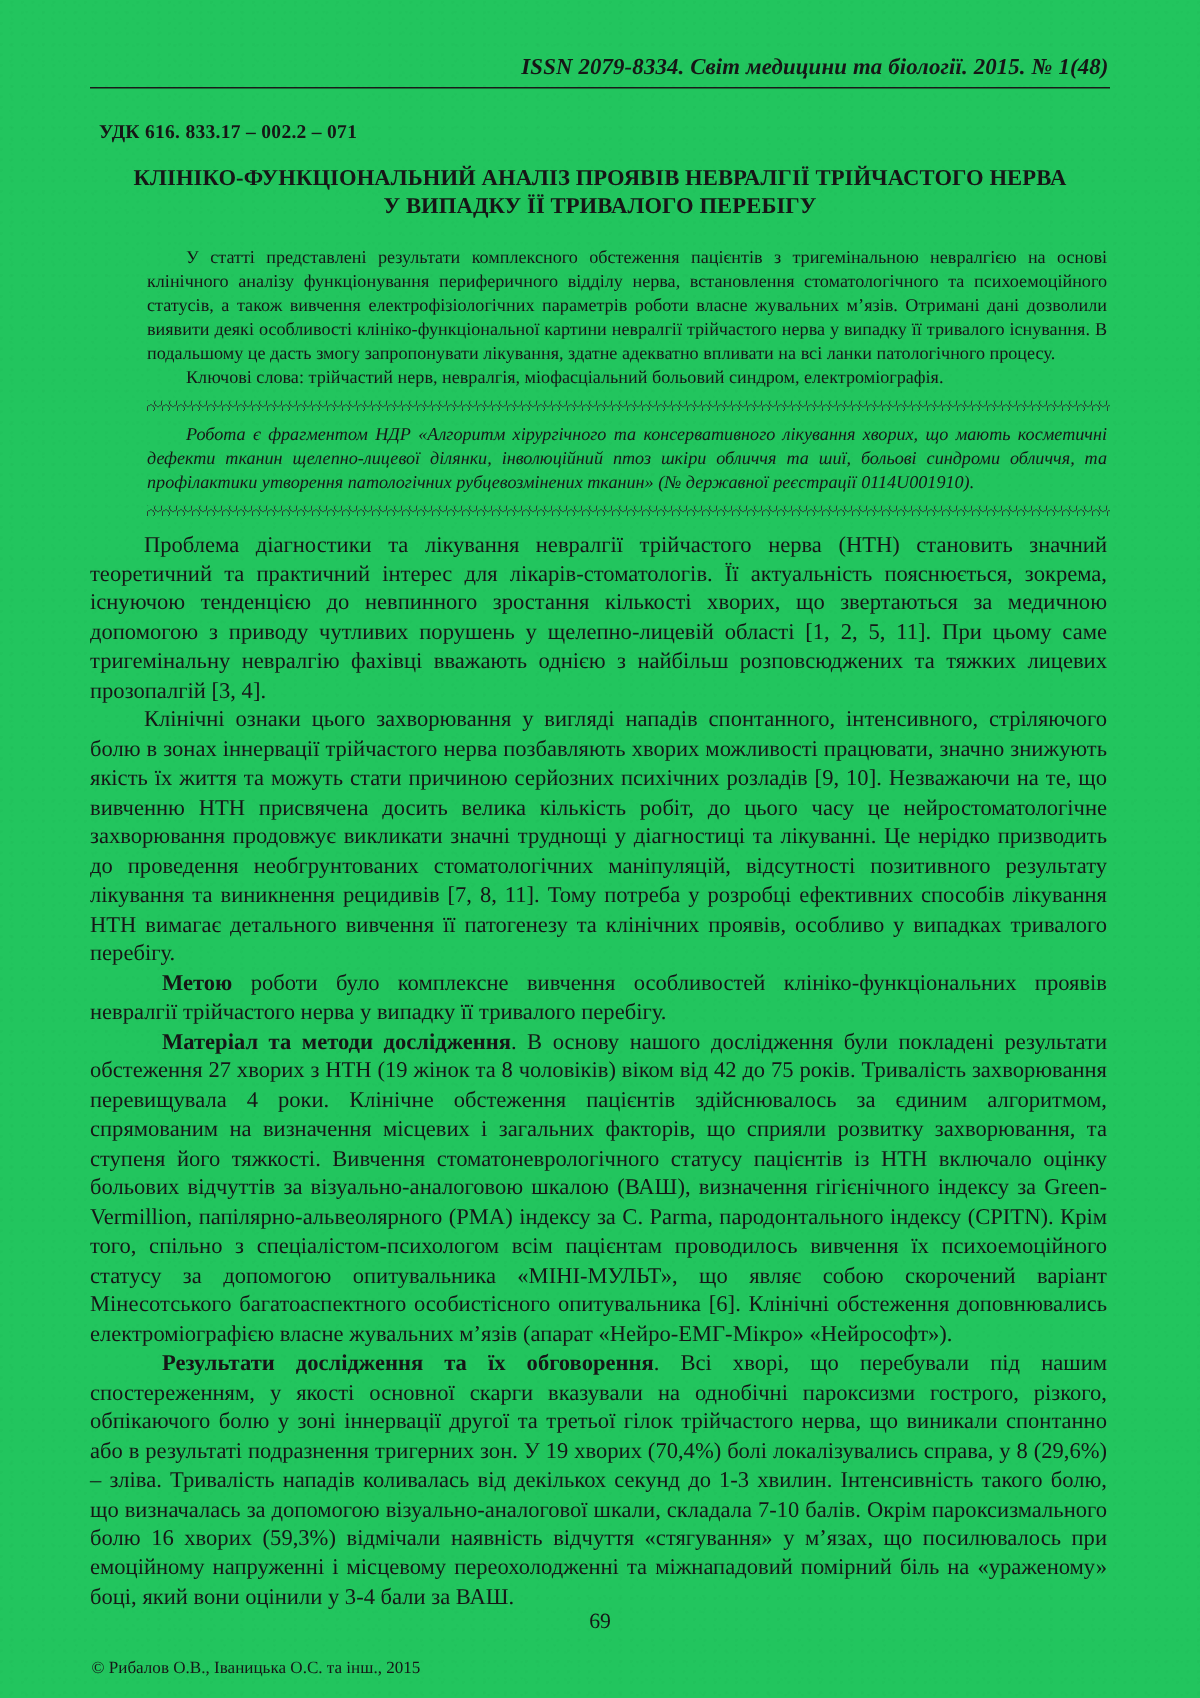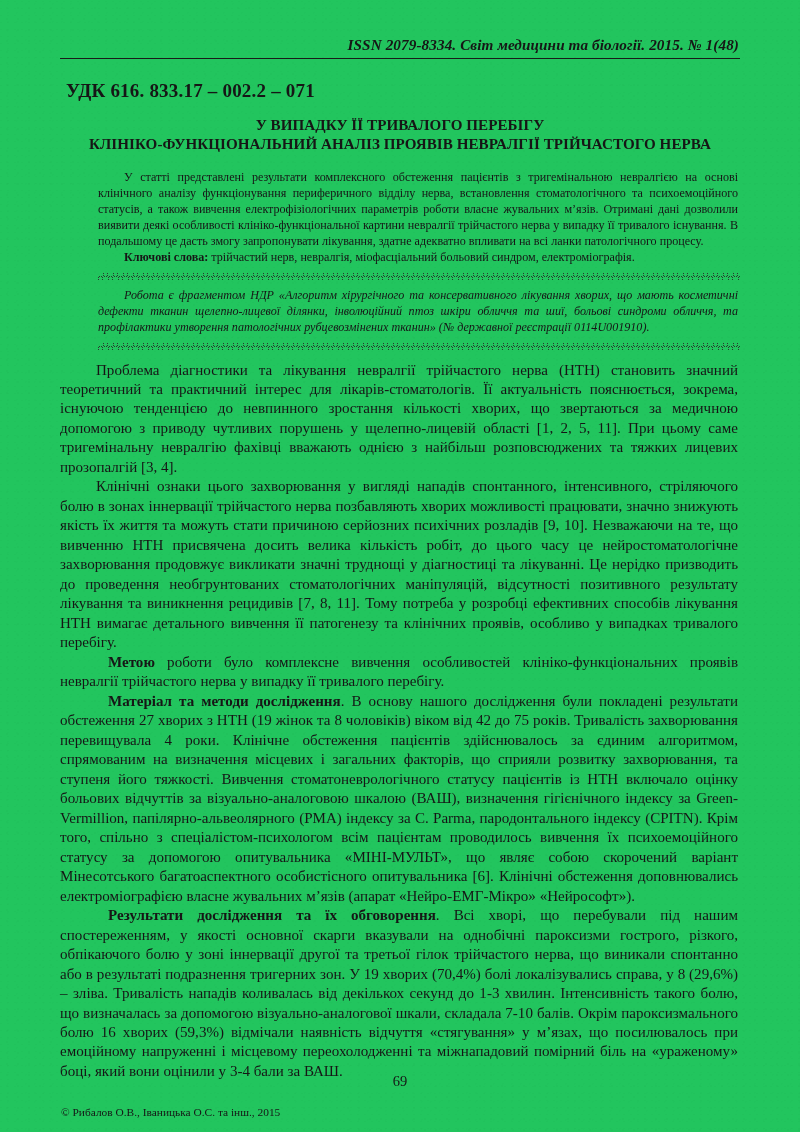--- a/index.html
+++ b/index.html
@@ -54,21 +54,21 @@
   }
   .runhead-rule {
     border-bottom: 1.6px solid #1a1a1a;
     margin-top: 4px;
     margin-bottom: 0;
   }
 
   
   .udc {
     font-weight: bold;
-    font-size: 19px;
+    font-size: 13px;
     margin-top: 21px;
     margin-left: 6px;
     letter-spacing: .2px;
   }
 
   
   .authors-band {
     margin-top: 13px;
     padding: 4px 0 4px 0;
     text-align: center;
@@ -104,21 +104,21 @@
   .abstract {
     margin-top: 15px;
     font-size: 12.1px;
     line-height: 1.315;
     text-align: justify;
     padding-left: 38px;
     padding-right: 2px;
   }
   .abstract p { margin: 0; text-indent: 26px; }
   .kw { margin-top: 1px !important; text-indent: 26px; }
-  .kw b { font-weight: bold; }
+  .kw b { font-weight: normal; }
 
   
   .wave {
     margin: 7px 0 0 38px;
     width: 642px;
     height: 7px;
     background-image:
       radial-gradient(circle at 2.5px 5.5px, transparent 2.1px, #2a2a2a 2.1px, #2a2a2a 2.7px, transparent 2.75px),
       radial-gradient(circle at 7.5px 1.5px, transparent 2.1px, #2a2a2a 2.1px, #2a2a2a 2.7px, transparent 2.75px);
     background-size: 10px 7px;
@@ -178,22 +178,22 @@
 <div class="page">
   <div class="content">
 
     <div class="runhead">ISSN 2079-8334. Світ медицини та біології. 2015. № 1(48)</div>
     <div class="runhead-rule"></div>
 
     <div class="udc">УДК 616. 833.17 – 002.2 – 071</div>
 
 
     <div class="title">
+      <div>КЛІНІКО-ФУНКЦІОНАЛЬНИЙ АНАЛІЗ ПРОЯВІВ НЕВРАЛГІЇ ТРІЙЧАСТОГО НЕРВА</div>
       <div>У ВИПАДКУ ЇЇ ТРИВАЛОГО ПЕРЕБІГУ</div>
-      <div>КЛІНІКО-ФУНКЦІОНАЛЬНИЙ АНАЛІЗ ПРОЯВІВ НЕВРАЛГІЇ ТРІЙЧАСТОГО НЕРВА</div>
     </div>
 
     <div class="abstract">
       <p>У статті представлені результати комплексного обстеження пацієнтів з тригемінальною невралгією на основі клінічного аналізу функціонування периферичного відділу нерва, встановлення стоматологічного та психоемоційного статусів, а також вивчення електрофізіологічних параметрів роботи власне жувальних м’язів. Отримані дані дозволили виявити деякі особливості клініко-функціональної картини невралгії трійчастого нерва у випадку її тривалого існування. В подальшому це дасть змогу запропонувати лікування, здатне адекватно впливати на всі ланки патологічного процесу.</p>
       <p class="kw"><b>Ключові слова:</b><span> трійчастий нерв, невралгія, міофасціальний больовий синдром, електроміографія.</span></p>
     </div>
 
     <div class="wave"></div>
 
     <div class="note">

